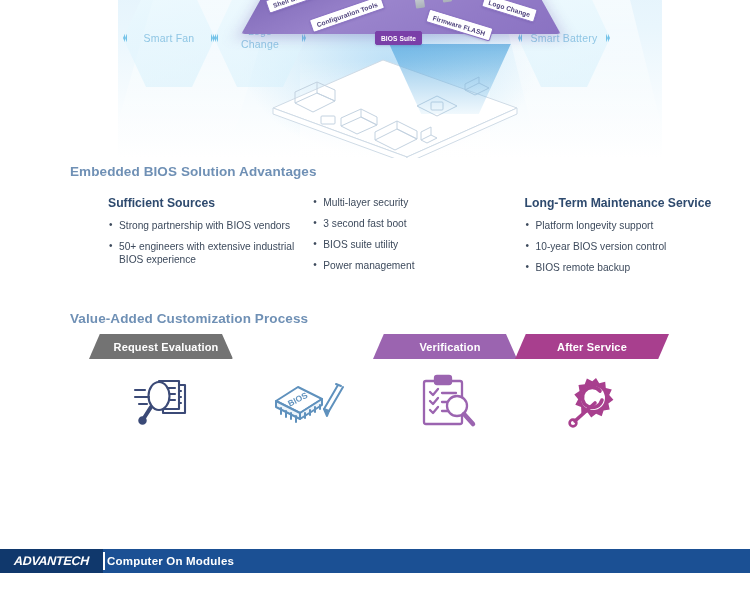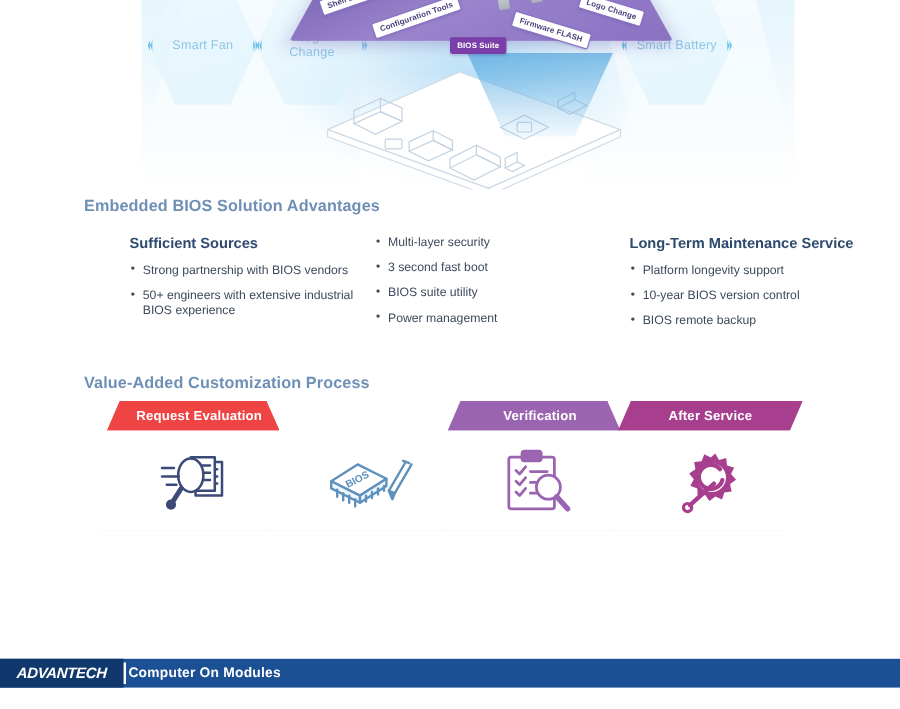--- a/index.html
+++ b/index.html
@@ -213,21 +213,21 @@
     left: 0; right: 0; top: 34px;
     height: 68px;
     display: flex;
     align-items: center;
     justify-content: center;
   }
   .step.s1 { left: 0px; }
   .step.s2 { left: 142px; }
   .step.s3 { left: 284px; }
   .step.s4 { left: 426px; }
-  .step.s1 .band { background: #ef4444; }
+  .step.s1 .band { background: #737373; }
   .step.s2 .band { background: #6d9cc4; }
   .step.s3 .band { background: #9b64b0; }
   .step.s4 .band { background: #a83f8e; }
 
   
   .footer {
     position: absolute;
     left: 0; top: 549px;
     width: 750px; height: 24px;
     background: #1b5094;

